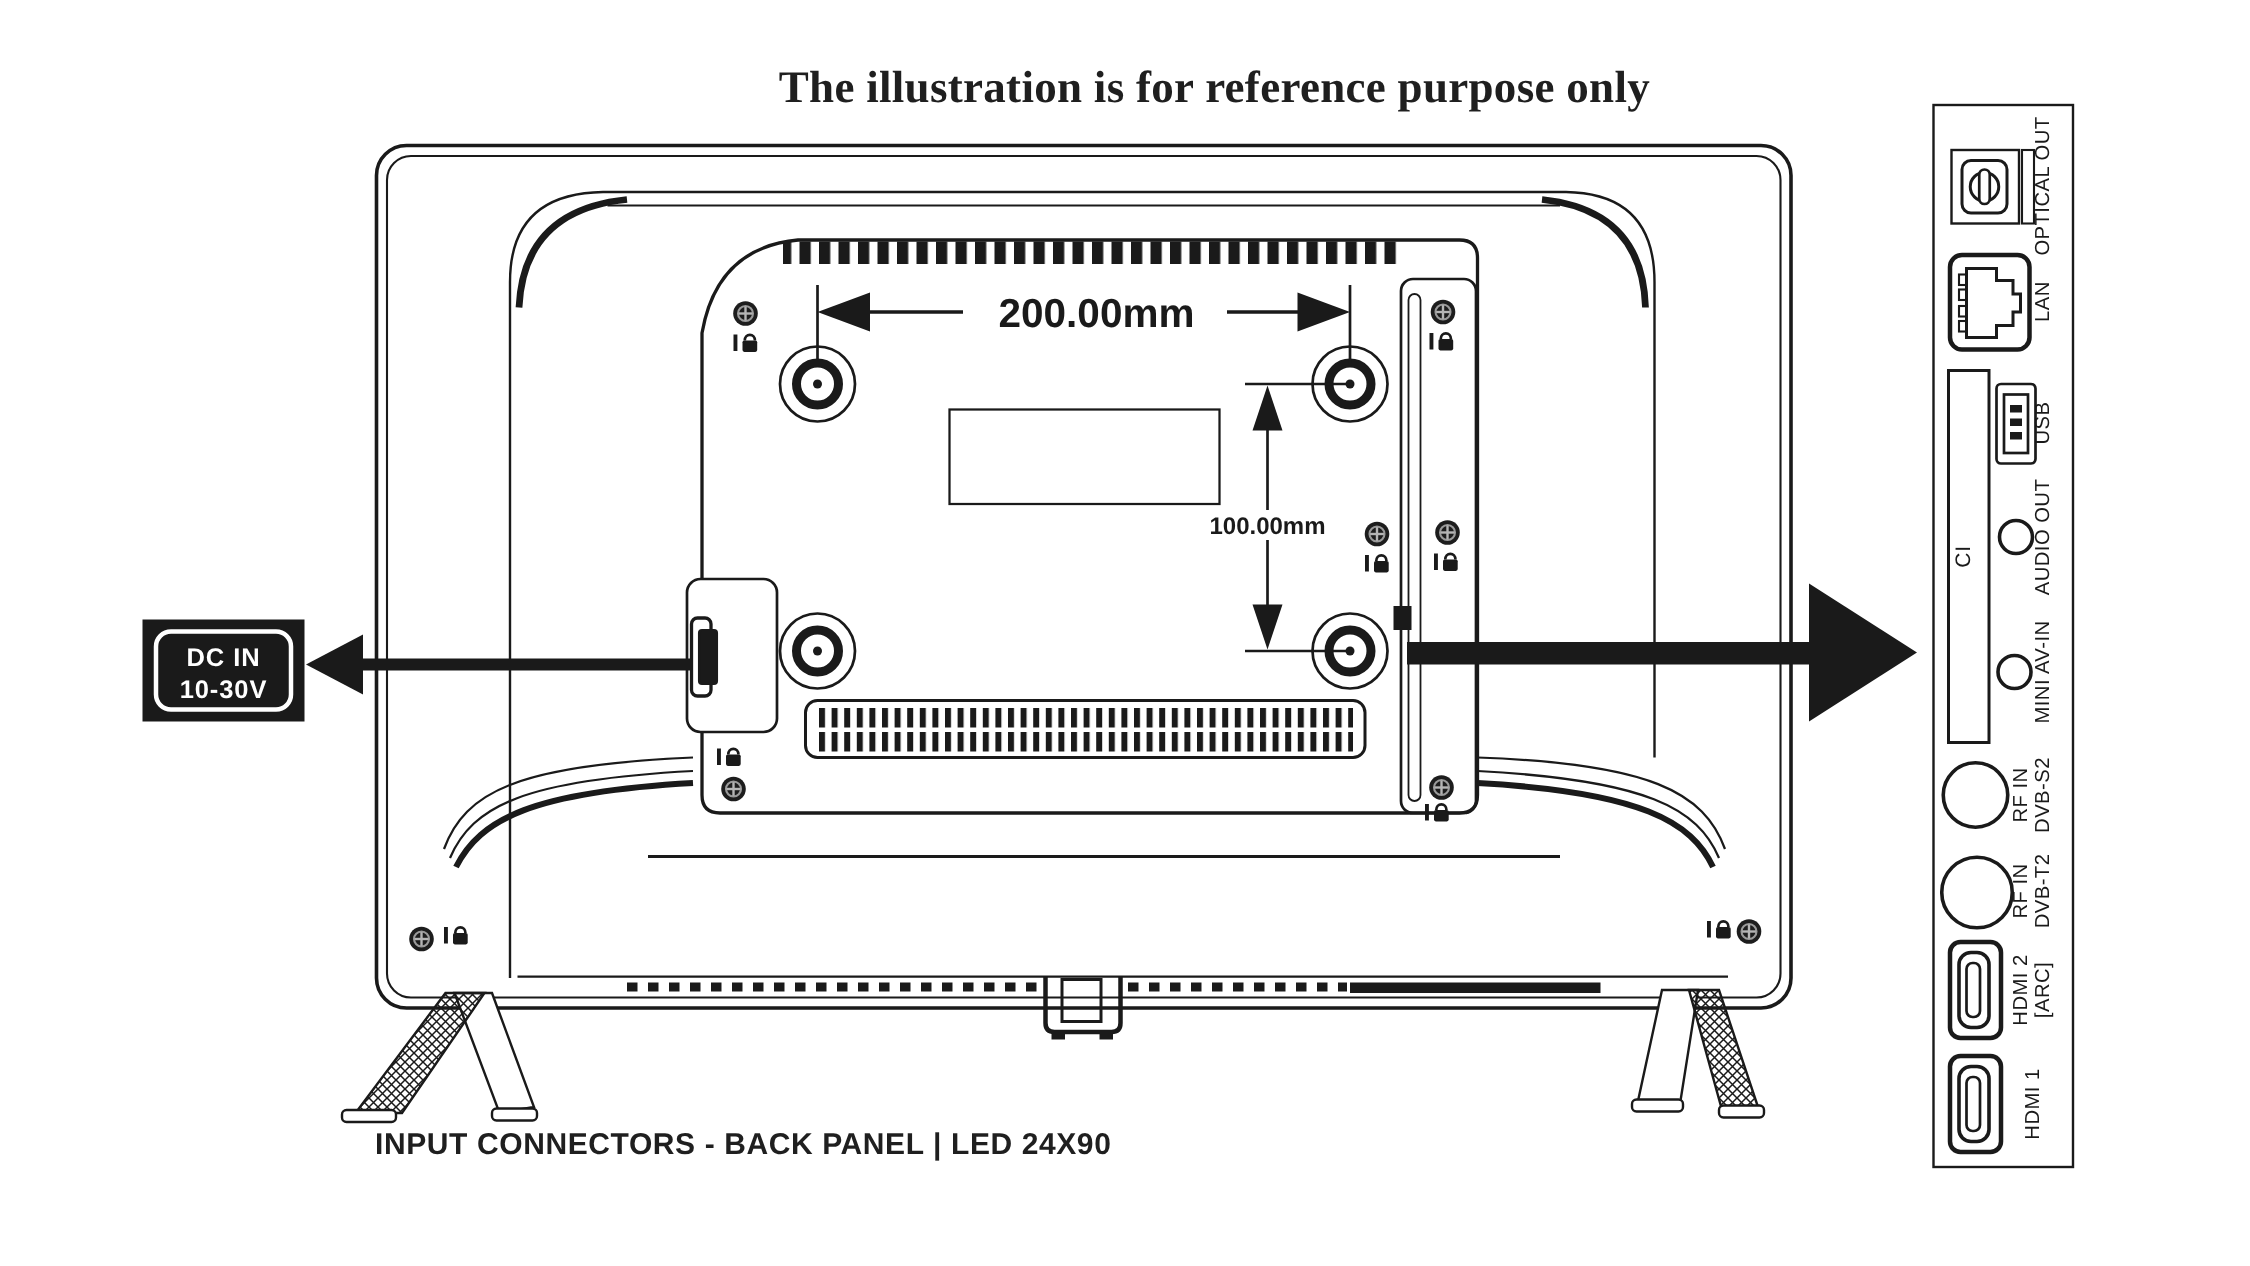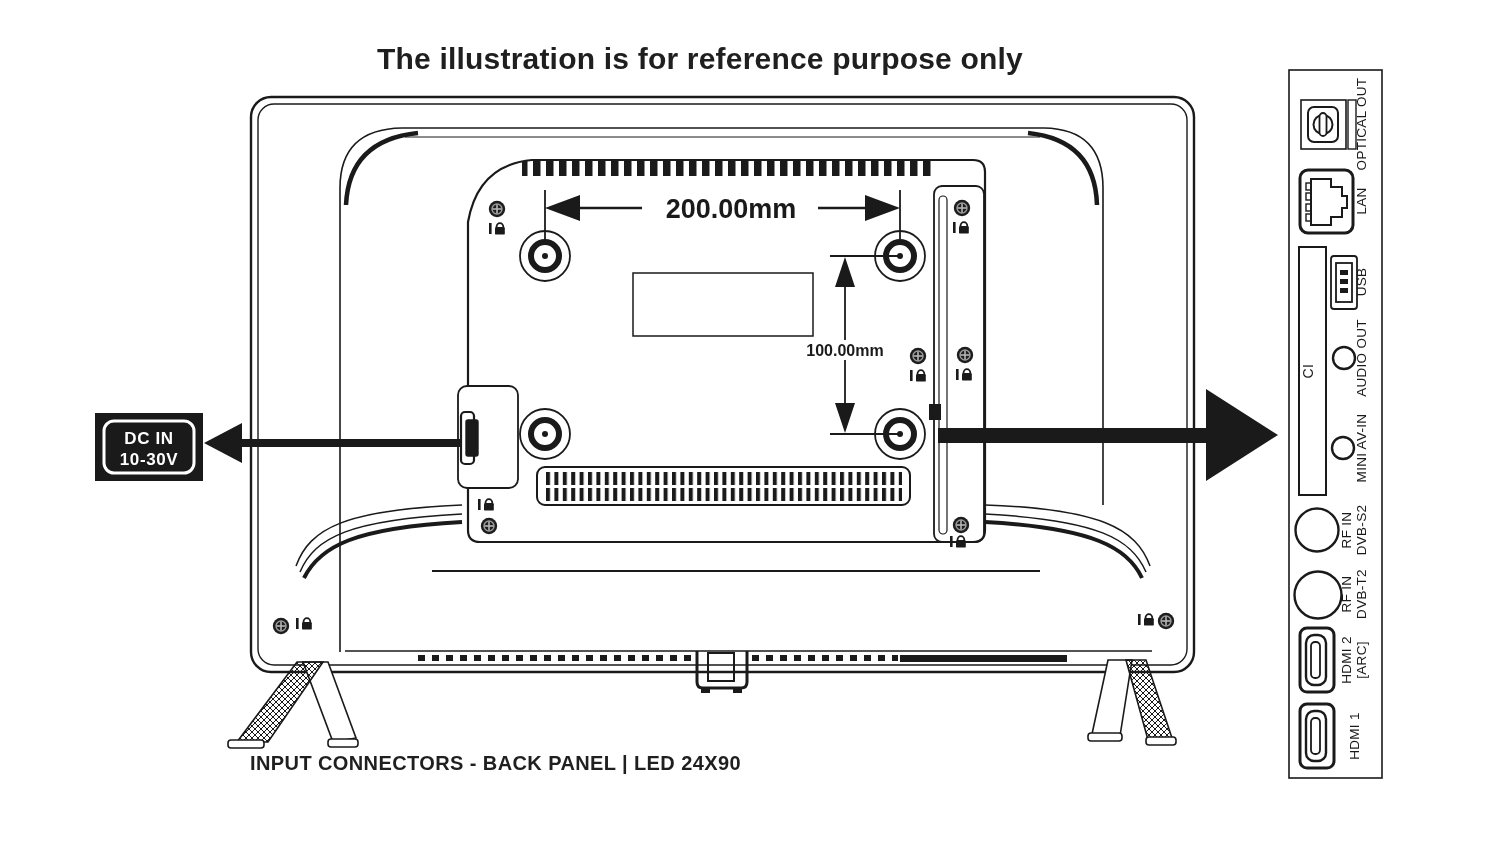--- a/index.html
+++ b/index.html
@@ -1,19 +1,19 @@
 <!DOCTYPE html>
 <html><head>
 <meta charset="utf-8">
 <style>
   html,body{margin:0;padding:0;background:#ffffff;}
   #stage{position:relative;width:1500px;height:844px;background:#ffffff;overflow:hidden;
          font-family:"Liberation Sans","DejaVu Sans",sans-serif;color:#1a1a1a;}
-  .title{position:absolute;left:300px;top:42px;width:800px;text-align:center;
-         font-size:30px;font-weight:bold;letter-spacing:.2px;color:#1f1f1f;}
+  .title{position:absolute;left:300px;top:42px;width:800px;text-align:right;
+         font-size:30px;font-weight:bold;letter-spacing:.2px;color:#1f1f1f;font-family:Liberation Serif, serif;}
   .caption{position:absolute;left:250px;top:752px;width:900px;text-align:left;
          font-size:20px;font-weight:bold;letter-spacing:.4px;color:#1f1f1f;}
   svg{position:absolute;left:0;top:0;}
   svg text{font-family:"Liberation Sans","DejaVu Sans",sans-serif;fill:#1a1a1a;}
   .portlabel{font-size:13.5px;letter-spacing:.3px;}
   .dimbig{font-size:27px;font-weight:bold;}
   .dimsmall{font-size:16px;font-weight:bold;}
   .dctext{font-size:17px;font-weight:bold;fill:#ffffff;letter-spacing:.6px;}
   .citext{font-size:14px;letter-spacing:.5px;}
 </style>

